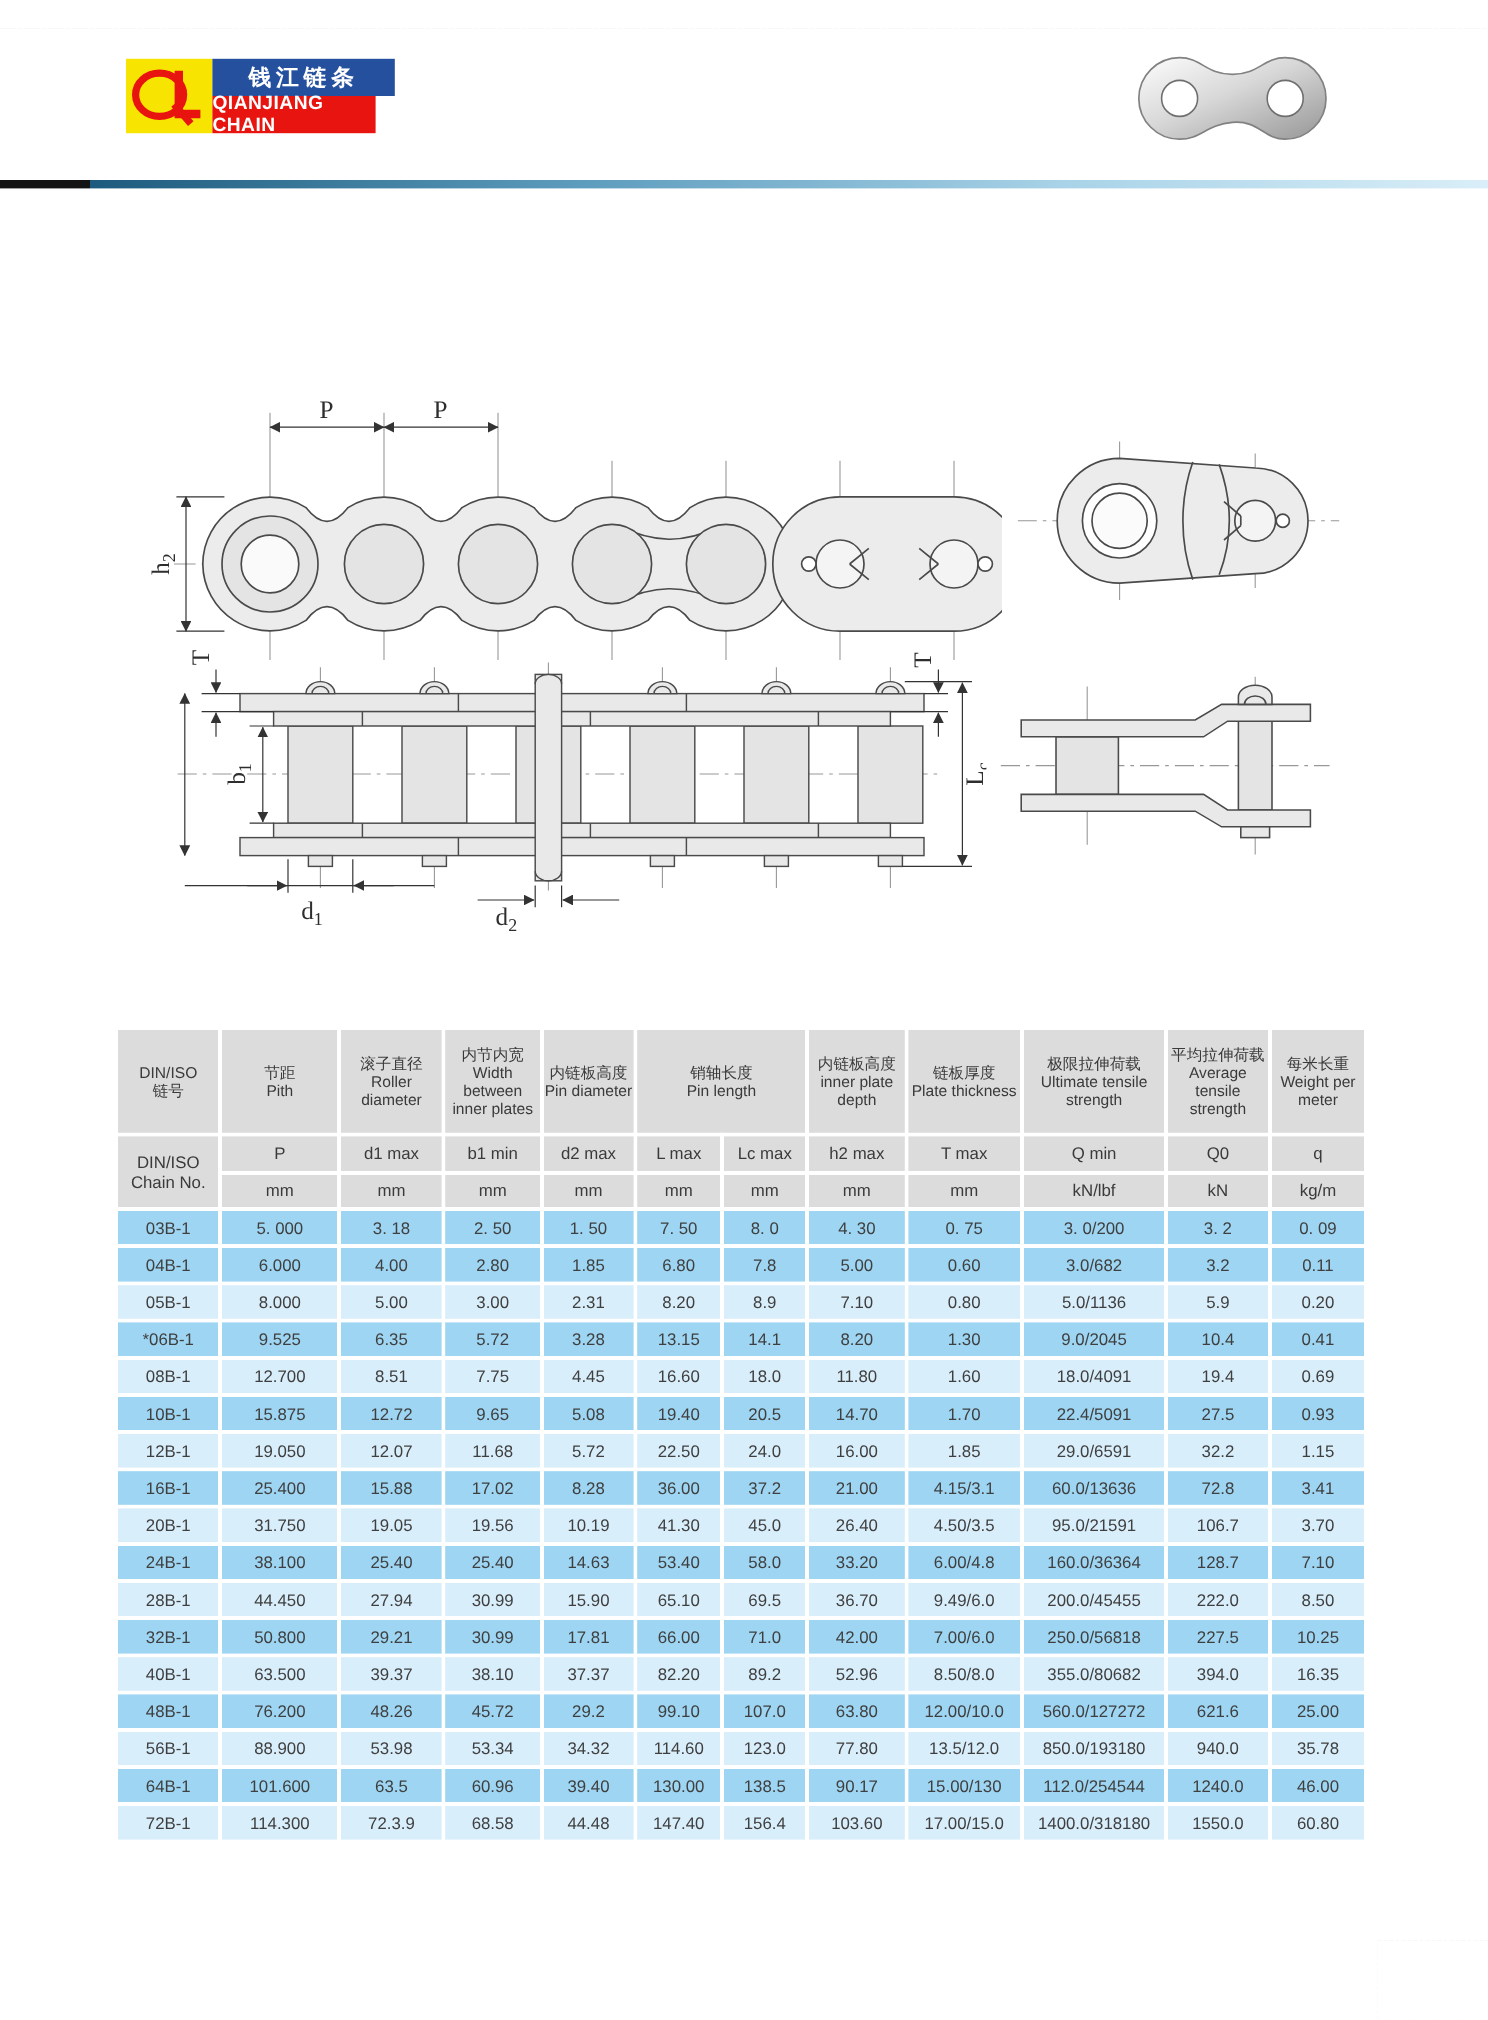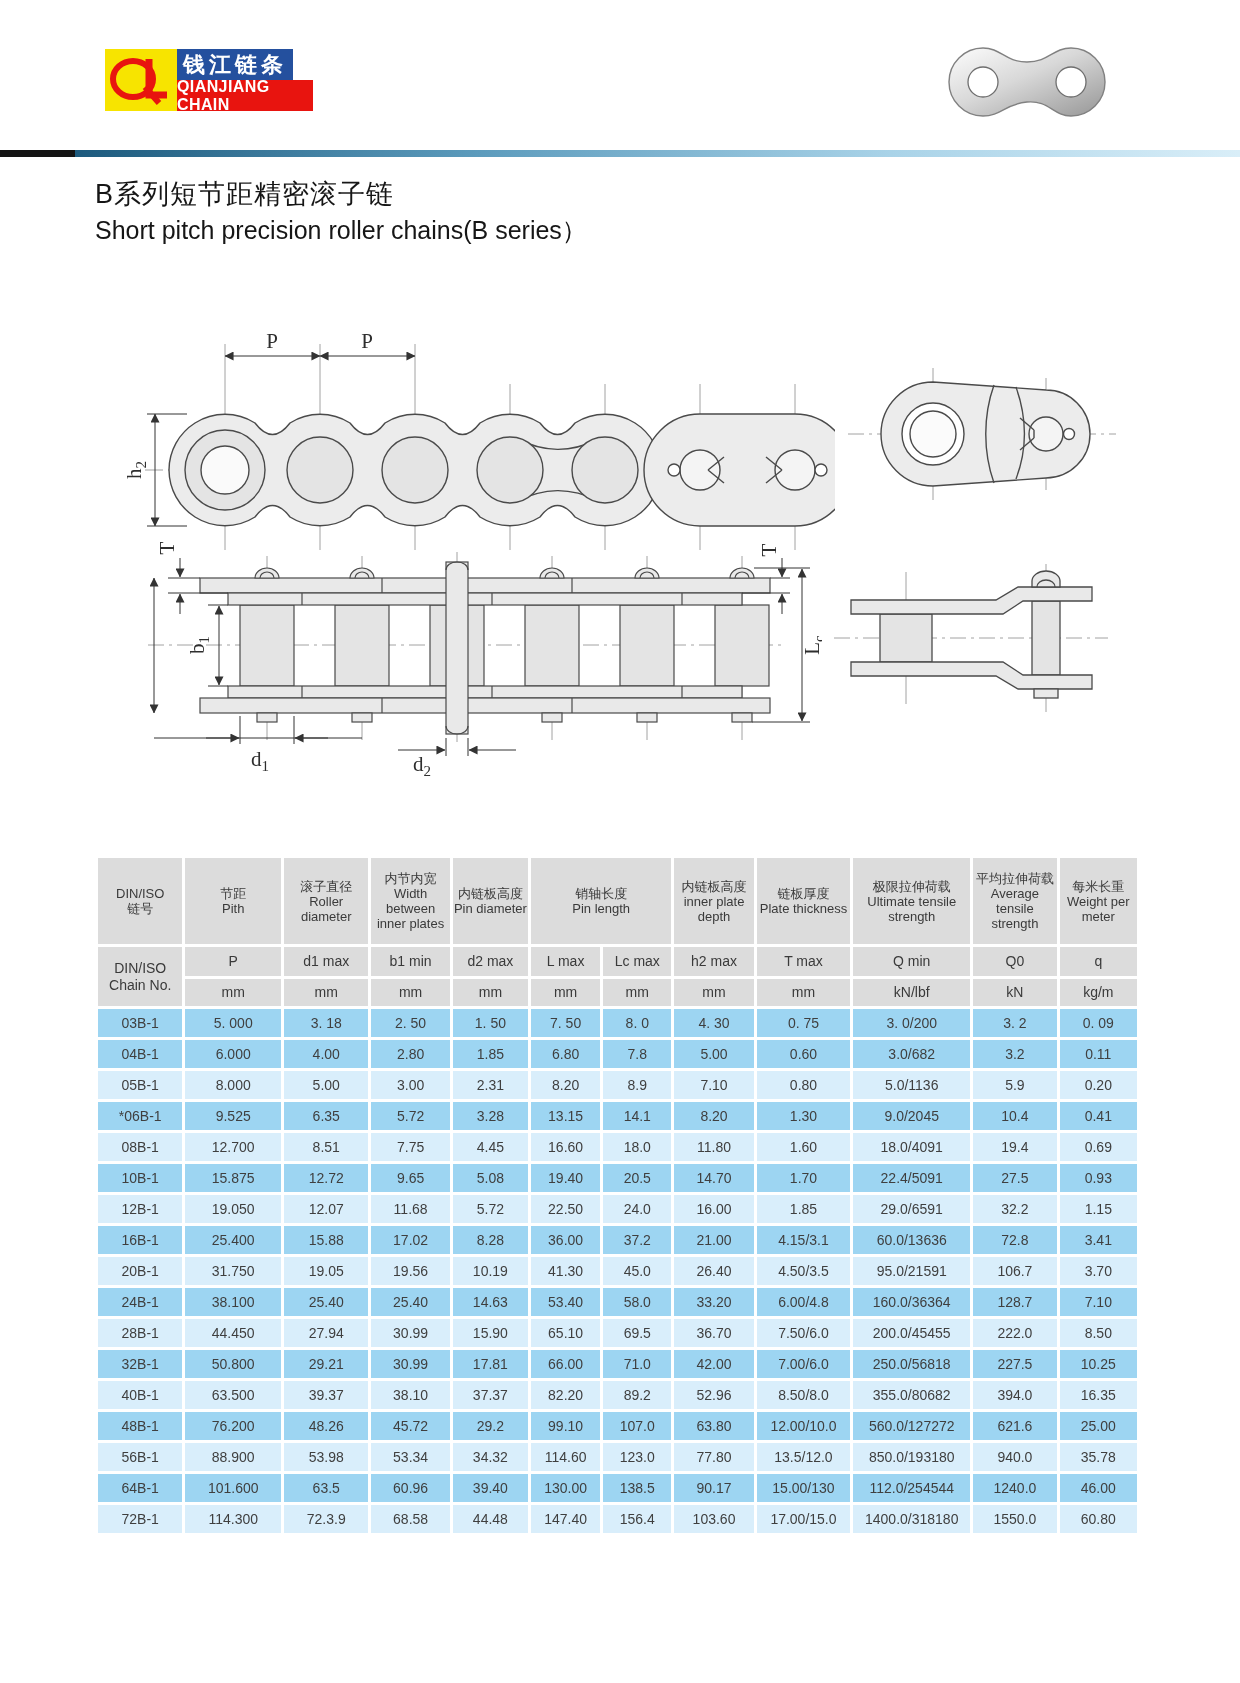--- a/index.html
+++ b/index.html
@@ -13,22 +13,22 @@
     background-image:
       repeating-linear-gradient(0deg, var(--dot) 0 3px, #ffffff 3px 5px),
       repeating-linear-gradient(90deg, var(--dot) 0 3px, #ffffff 3px 5px);
     background-blend-mode:lighten;
   }
   .dots-top{left:0;top:24px;width:1240px;height:126px;}
   .dots-bottom{left:1148px;top:1617px;width:92px;height:66px;}
 
   
   .logo-yellow{left:105px;top:49px;width:72px;height:62px;background:var(--logo-yellow);}
-  .logo-blue{left:177px;top:49px;width:116px;height:31px;background:var(--logo-blue);
-             color:#fff;font-size:22px;font-weight:bold;letter-spacing:4px;
+  .logo-blue{left:177px;top:49px;width:152px;height:31px;background:var(--logo-blue);
+             color:#fff;font-size:19px;font-weight:bold;letter-spacing:4px;
              display:flex;align-items:center;justify-content:center;}
   .logo-red{left:177px;top:80px;width:136px;height:31px;background:var(--logo-red);
             color:#fff;font-size:16px;font-weight:bold;letter-spacing:0.4px;
             display:flex;align-items:center;justify-content:center;}
 
   
   .bar-black{left:0;top:150px;width:75px;height:7px;background:var(--bar-black);}
   .bar-blue{left:75px;top:150px;width:1165px;height:7px;
             background:linear-gradient(90deg,var(--bar-blue-dark) 0%, #5d9cbd 35%, #a9d3e8 70%, var(--bar-blue-light) 100%);}
 
@@ -80,24 +80,20 @@
       </linearGradient>
     </defs>
     <path d="M 38,3 A 34 34 0 0 0 4,37 A 34 34 0 0 0 38,71 C 56,71 60,59 82,57 C 104,55 108,71 126,71 A 34 34 0 0 0 160,37 A 34 34 0 0 0 126,3 C 108,3 104,17 82,17 C 60,17 56,3 38,3 Z" fill="url(#plateGrad)" stroke="#818181" stroke-width="1.4"></path>
     <circle cx="38" cy="37" r="15" fill="#ffffff" stroke="#6e6e6e" stroke-width="1.3"></circle>
     <circle cx="126" cy="37" r="15" fill="#ffffff" stroke="#6e6e6e" stroke-width="1.3"></circle>
   </svg>
 
   <div class="abs bar-black"></div>
   <div class="abs bar-blue"></div>
 
-  <div class="abs title">
-    <div class="cn">B系列短节距精密滚子链</div>
-    <div class="en">Short pitch precision roller chains(B series）</div>
-  </div>
 
   <svg class="abs" style="left:125px;top:292px" width="710" height="305" viewBox="0 0 710 305">
     <defs>
       <marker id="arr" viewBox="0 0 10 10" refX="9.5" refY="5" markerWidth="9" markerHeight="9" orient="auto-start-reverse">
         <path d="M0,0 L10,5 L0,10 Z" fill="#333"></path>
       </marker>
     </defs>
     <g stroke="#979797" stroke-width="0.9">
       <line x1="100" y1="52" x2="100" y2="258"></line>
       <line x1="195" y1="52" x2="195" y2="258"></line>
@@ -494,21 +490,21 @@
           </tr>
           <tr class="light">
             <td>28B-1</td>
             <td>44.450</td>
             <td>27.94</td>
             <td>30.99</td>
             <td>15.90</td>
             <td>65.10</td>
             <td>69.5</td>
             <td>36.70</td>
-            <td>7.50/6.0</td>
+            <td>9.49/6.0</td>
             <td>200.0/45455</td>
             <td>222.0</td>
             <td>8.50</td>
           </tr>
           <tr class="dark">
             <td>32B-1</td>
             <td>50.800</td>
             <td>29.21</td>
             <td>30.99</td>
             <td>17.81</td>

